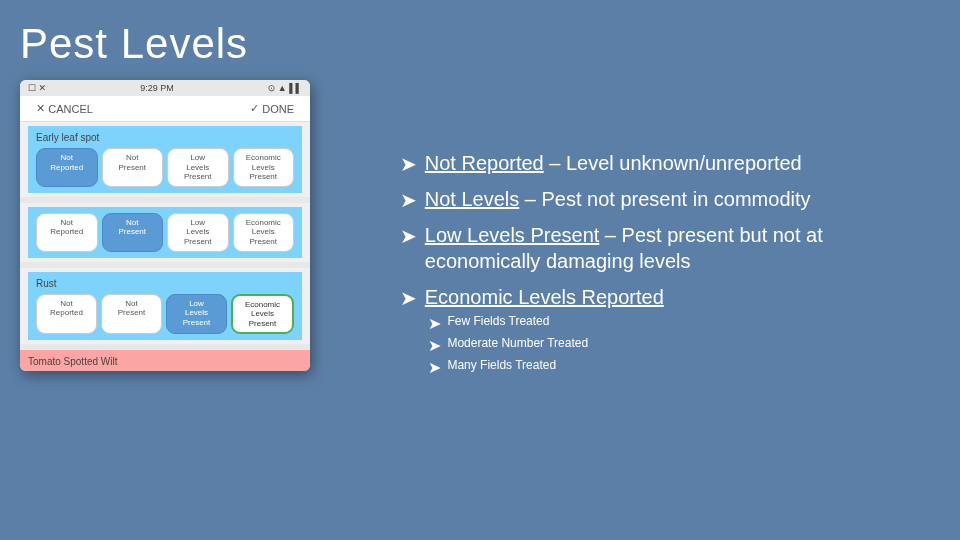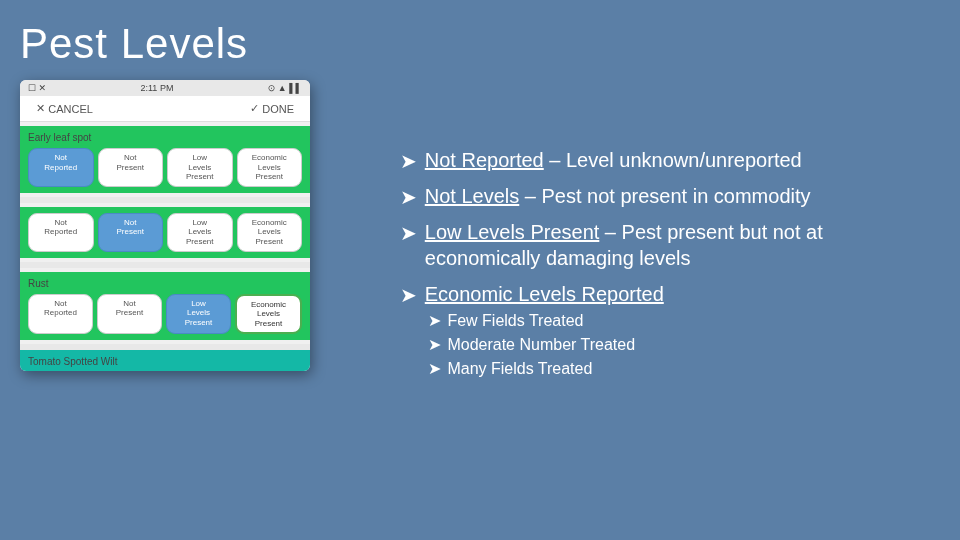--- a/index.html
+++ b/index.html
@@ -66,22 +66,22 @@
     }
 
     .done-btn {
       display: flex;
       align-items: center;
       gap: 3px;
       color: #555;
     }
 
     .pest-section {
-      background: #22c55e;
-      margin: 4px 0;
+      background: #7dd3fc;
+      margin: 4px 8px;
       padding: 6px 8px;
     }
 
     .pest-section-label {
       font-size: 10px;
       color: #444;
       margin-bottom: 5px;
     }
 
     .pest-options {
@@ -111,21 +111,21 @@
       border: 2px solid #4CAF50;
       color: #333;
     }
 
     .phone-divider {
       height: 6px;
       background: #e8e8e8;
     }
 
     .phone-bottom-label {
-      background: #14b8a6;
+      background: #fca5a5;
       padding: 6px 8px 4px;
       font-size: 10px;
       color: #444;
     }
 
     .right-panel {
       flex: 1;
       padding: 20px 30px 20px 20px;
       display: flex;
       flex-direction: column;
@@ -167,35 +167,35 @@
       color: #ffffff;
     }
 
     .sub-arrow {
       font-size: 16px;
       margin-right: 6px;
       flex-shrink: 0;
     }
 
     .sub-bullet-text {
-      font-size: 16px;
+      font-size: 12px;
       line-height: 1.3;
     }
   </style>
 </head>
 <body>
 
 <div class="left-panel">
   <h1 class="slide-title">Pest Levels</h1>
 
   <div class="phone-mockup">
 
     <div class="phone-status-bar">
       <span>☐ ✕</span>
-      <span>2:11 PM</span>
+      <span>9:29 PM</span>
       <span>⊙ ▲ ▌▌</span>
     </div>
 
     <div class="phone-action-bar">
       <div class="cancel-btn">
         <span>✕</span>
         <span>CANCEL</span>
       </div>
       <div class="done-btn">
         <span>✓</span>

